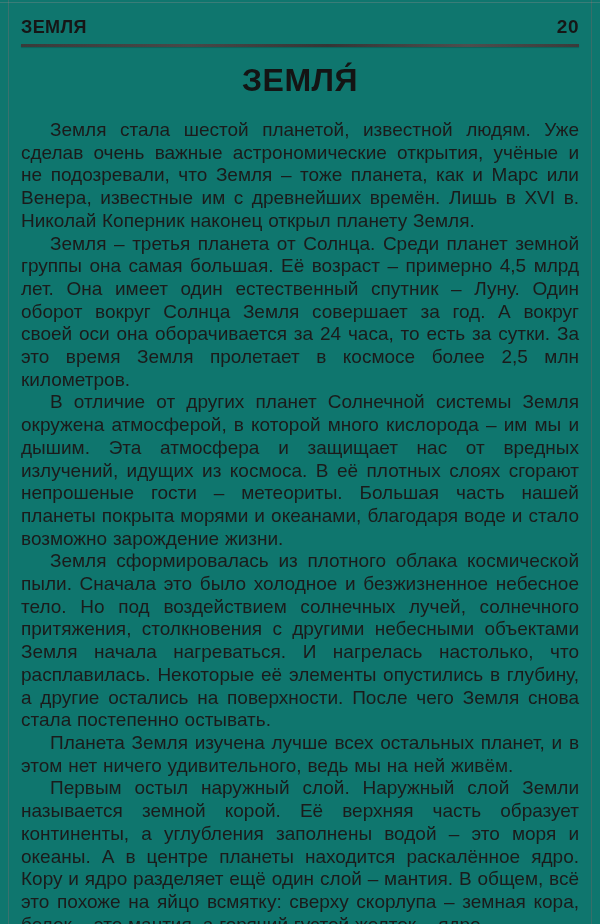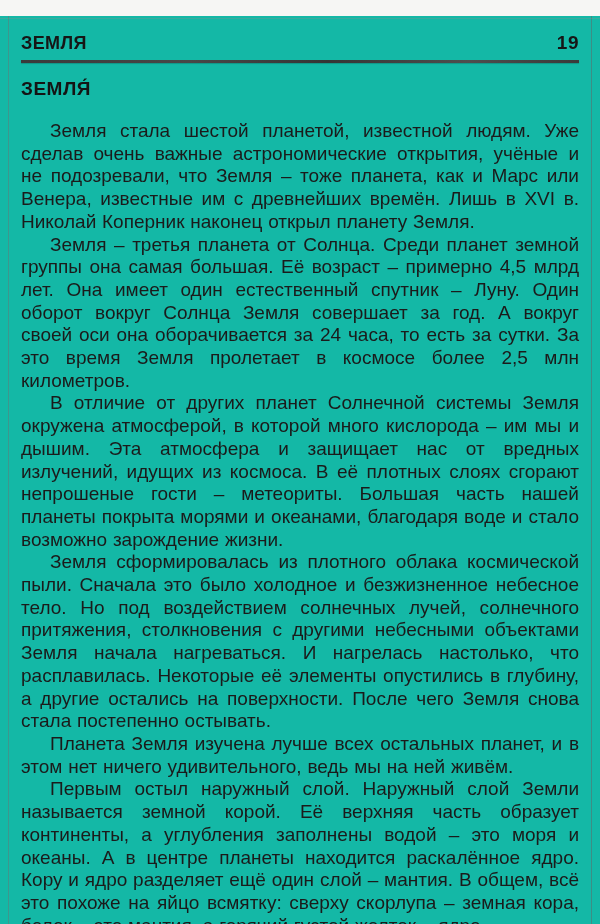--- a/index.html
+++ b/index.html
@@ -7,23 +7,22 @@
     width: 600px;
     height: 924px;
     background: #f6f6f4;
     font-family: "Liberation Sans", sans-serif;
     position: relative;
     overflow: hidden;
   }
   .page {
     position: absolute;
     inset: 0;
-    background: #14b8a6;
+    background: #0f766e;
     color: #1b1b1b;
-    margin-top: 16px;
   }
   
   .scan-edge-left  { position: absolute; left: 8px;  top: 0; bottom: 0; width: 1px; background: rgba(110,110,110,.45); }
   .scan-edge-right { position: absolute; left: 591px; top: 0; bottom: 0; width: 1px; background: rgba(100,100,100,.50); }
   .scan-edge-top   { position: absolute; top: 2px; left: 0; right: 0; height: 1px; background: rgba(140,140,140,.35); }
 
   .content {
     position: absolute;
     left: 21px;
     right: 21px;
@@ -40,22 +39,22 @@
   .running-header-title { font-size: 18px; letter-spacing: .4px; }
   .page-number { font-size: 19px; letter-spacing: .5px; }
   .header-rule {
     height: 3px;
     margin-top: 6px;
     background: linear-gradient(to right, #3a3a3a, #484848 30%, #353535 55%, #4e4e4e 80%, #3a3a3a);
     box-shadow: 0 1px 1px rgba(0,0,0,.18);
   }
   .article-title {
     margin: 15px 0 0 0;
-    text-align: left;
-    font-size: 19px;
+    text-align: center;
+    font-size: 32px;
     font-weight: bold;
     letter-spacing: .5px;
     color: #141414;
   }
   .article-body {
     margin-top: 20px;
     font-size: 19px;
     line-height: 22.7px;
     text-align: justify;
     hyphens: auto;
@@ -74,21 +73,21 @@
 <div class="page">
 
   <div class="scan-edge-left"></div>
   <div class="scan-edge-right"></div>
   <div class="scan-edge-top"></div>
 
   <div class="content">
 
     <div class="running-header">
       <span class="running-header-title">ЗЕМЛЯ</span>
-      <span class="page-number">19</span>
+      <span class="page-number">20</span>
     </div>
 
     <div class="header-rule"></div>
 
     <h1 class="article-title">ЗЕМЛЯ́</h1>
 
     <div class="article-body">
       <p>Земля стала шестой планетой, известной людям. Уже сделав очень важные астрономические открытия, учёные и не подозревали, что Земля – тоже планета, как и Марс или Венера, известные им с древнейших времён. Лишь в XVI в. Николай Коперник наконец открыл планету Земля.</p>
       <p>Земля – третья планета от Солнца. Среди планет земной группы она самая большая. Её возраст – примерно 4,5 млрд лет. Она имеет один естественный спутник – Луну. Один оборот вокруг Солнца Земля совершает за год. А вокруг своей оси она оборачивается за 24 часа, то есть за сутки. За это время Земля пролетает в космосе более 2,5 млн километров.</p>
       <p>В отличие от других планет Солнечной системы Земля окружена атмосферой, в которой много кислорода – им мы и дышим. Эта атмосфера и защищает нас от вредных излучений, идущих из космоса. В её плотных слоях сгорают непрошеные гости – метеориты. Большая часть нашей планеты покрыта морями и океанами, благодаря воде и стало возможно зарождение жизни.</p>

